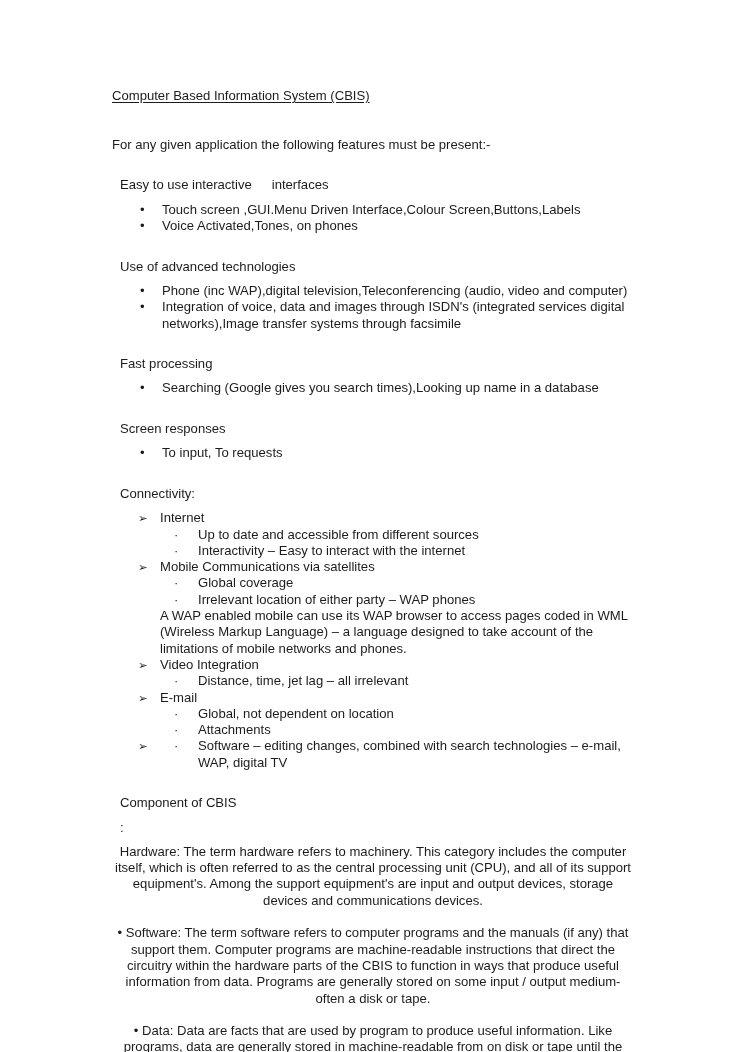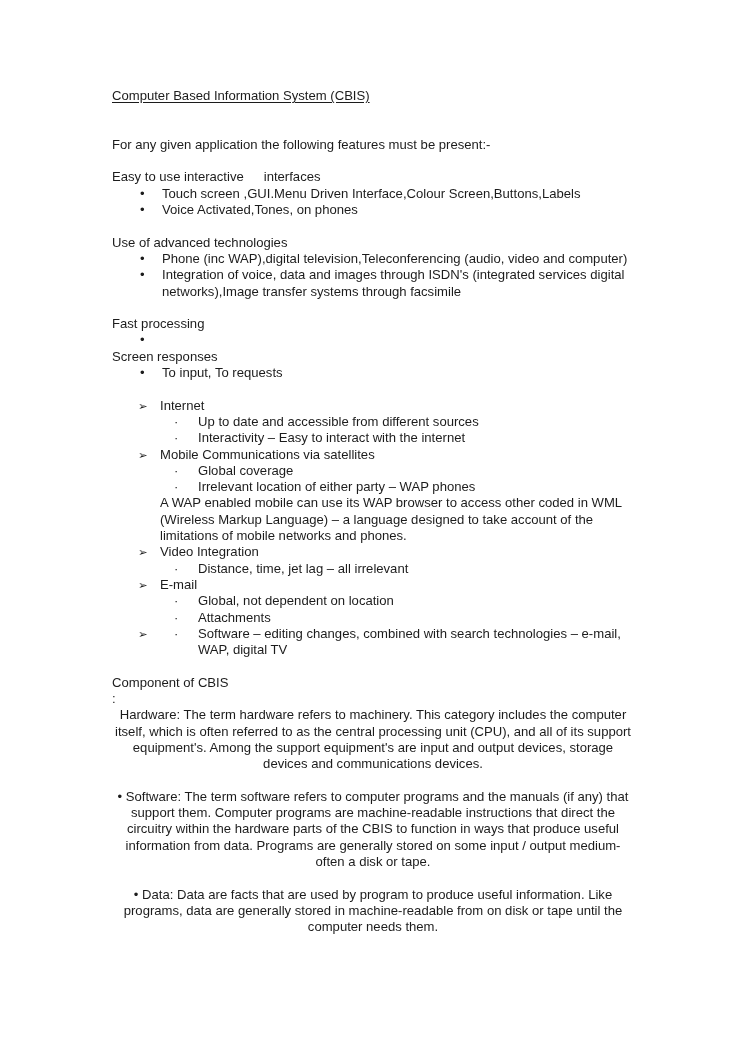--- a/index.html
+++ b/index.html
@@ -37,21 +37,21 @@
     font-size: 13.1px;
     line-height: 16.3px;
   }
   .para {
     margin: 0;
   }
   .gap {
     height: 16.3px;
   }
   .section-label {
-    margin: 0;
+    margin: 8px;
   }
   
   ul.lvl1 {
     list-style: none;
     margin: 0;
     padding: 0;
   }
   ul.lvl1 > li {
     position: relative;
     padding-left: 50px;
@@ -143,46 +143,47 @@
     <p class="section-label">Use of advanced technologies</p>
     <ul class="lvl1">
       <li><span class="bullet">•</span><span>Phone (inc WAP),digital television,Teleconferencing (audio, video and computer)</span></li>
       <li><span class="bullet">•</span><span>Integration of voice, data and images through ISDN's (integrated services digital networks),Image transfer systems through facsimile</span></li>
     </ul>
 
     <div class="gap"></div>
 
     <p class="section-label">Fast processing</p>
     <ul class="lvl1">
-      <li><span class="bullet">•</span></li>
+      <li><span class="bullet">•</span><span>Searching (Google gives you search times),Looking up name in a database</span></li>
     </ul>
 
     <div class="gap"></div>
 
     <p class="section-label">Screen responses</p>
     <ul class="lvl1">
       <li><span class="bullet">•</span><span>To input, To requests</span></li>
     </ul>
 
     <div class="gap"></div>
 
+    <p class="section-label">Connectivity:</p>
     <ul class="arrow">
 
       <li><span class="bullet">➢</span><span>Internet</span></li>
       <ul class="sub">
         <li><span class="bullet">·</span><span>Up to date and accessible from different sources</span></li>
         <li><span class="bullet">·</span><span>Interactivity – Easy to interact with the internet</span></li>
       </ul>
 
       <li><span class="bullet">➢</span><span>Mobile Communications via satellites</span></li>
       <ul class="sub">
         <li><span class="bullet">·</span><span>Global coverage</span></li>
         <li><span class="bullet">·</span><span>Irrelevant location of either party – WAP phones</span></li>
       </ul>
-      <p class="arrow-note">A WAP enabled mobile can use its WAP browser to access other coded in WML (Wireless Markup Language) – a language designed to take account of the limitations of mobile networks and phones.</p>
+      <p class="arrow-note">A WAP enabled mobile can use its WAP browser to access pages coded in WML (Wireless Markup Language) – a language designed to take account of the limitations of mobile networks and phones.</p>
 
       <li><span class="bullet">➢</span><span>Video Integration</span></li>
       <ul class="sub">
         <li><span class="bullet">·</span><span>Distance, time, jet lag – all irrelevant</span></li>
       </ul>
 
       <li><span class="bullet">➢</span><span>E-mail</span></li>
       <ul class="sub">
         <li><span class="bullet">·</span><span>Global, not dependent on location</span></li>
         <li><span class="bullet">·</span><span>Attachments</span></li>

